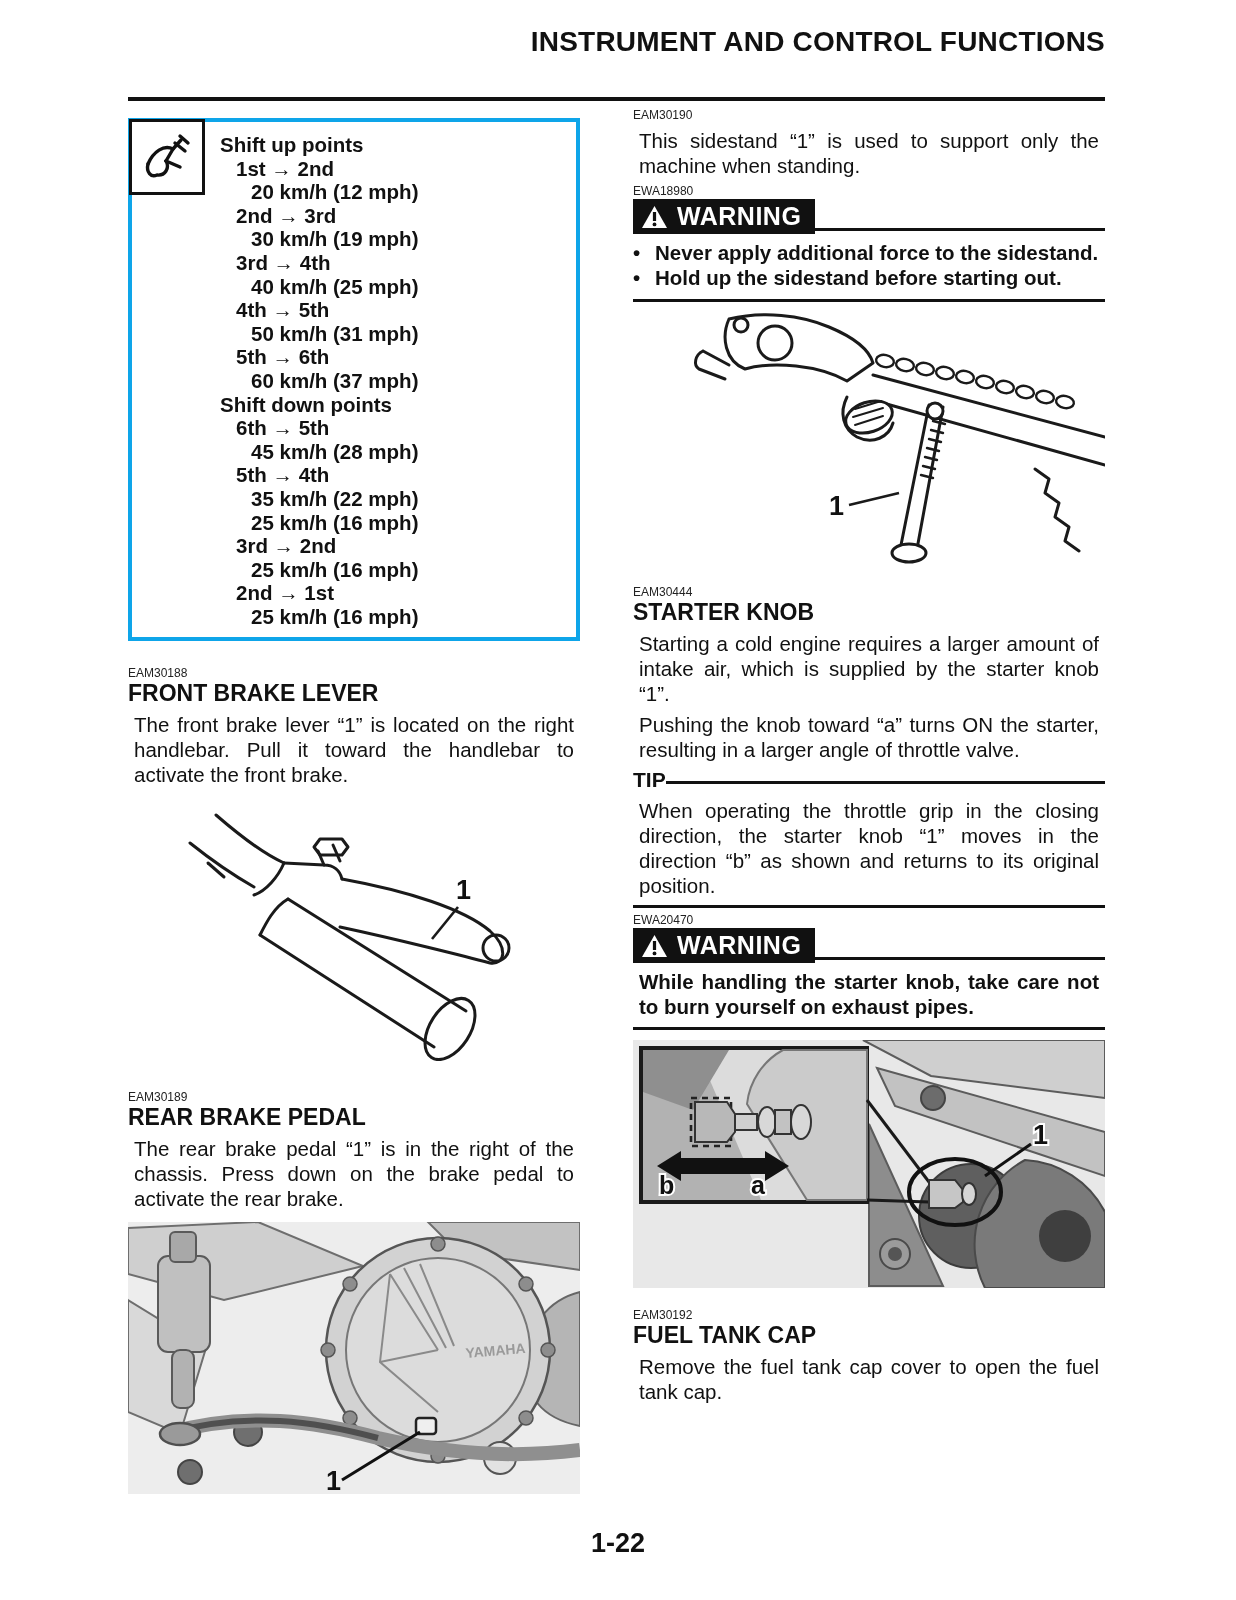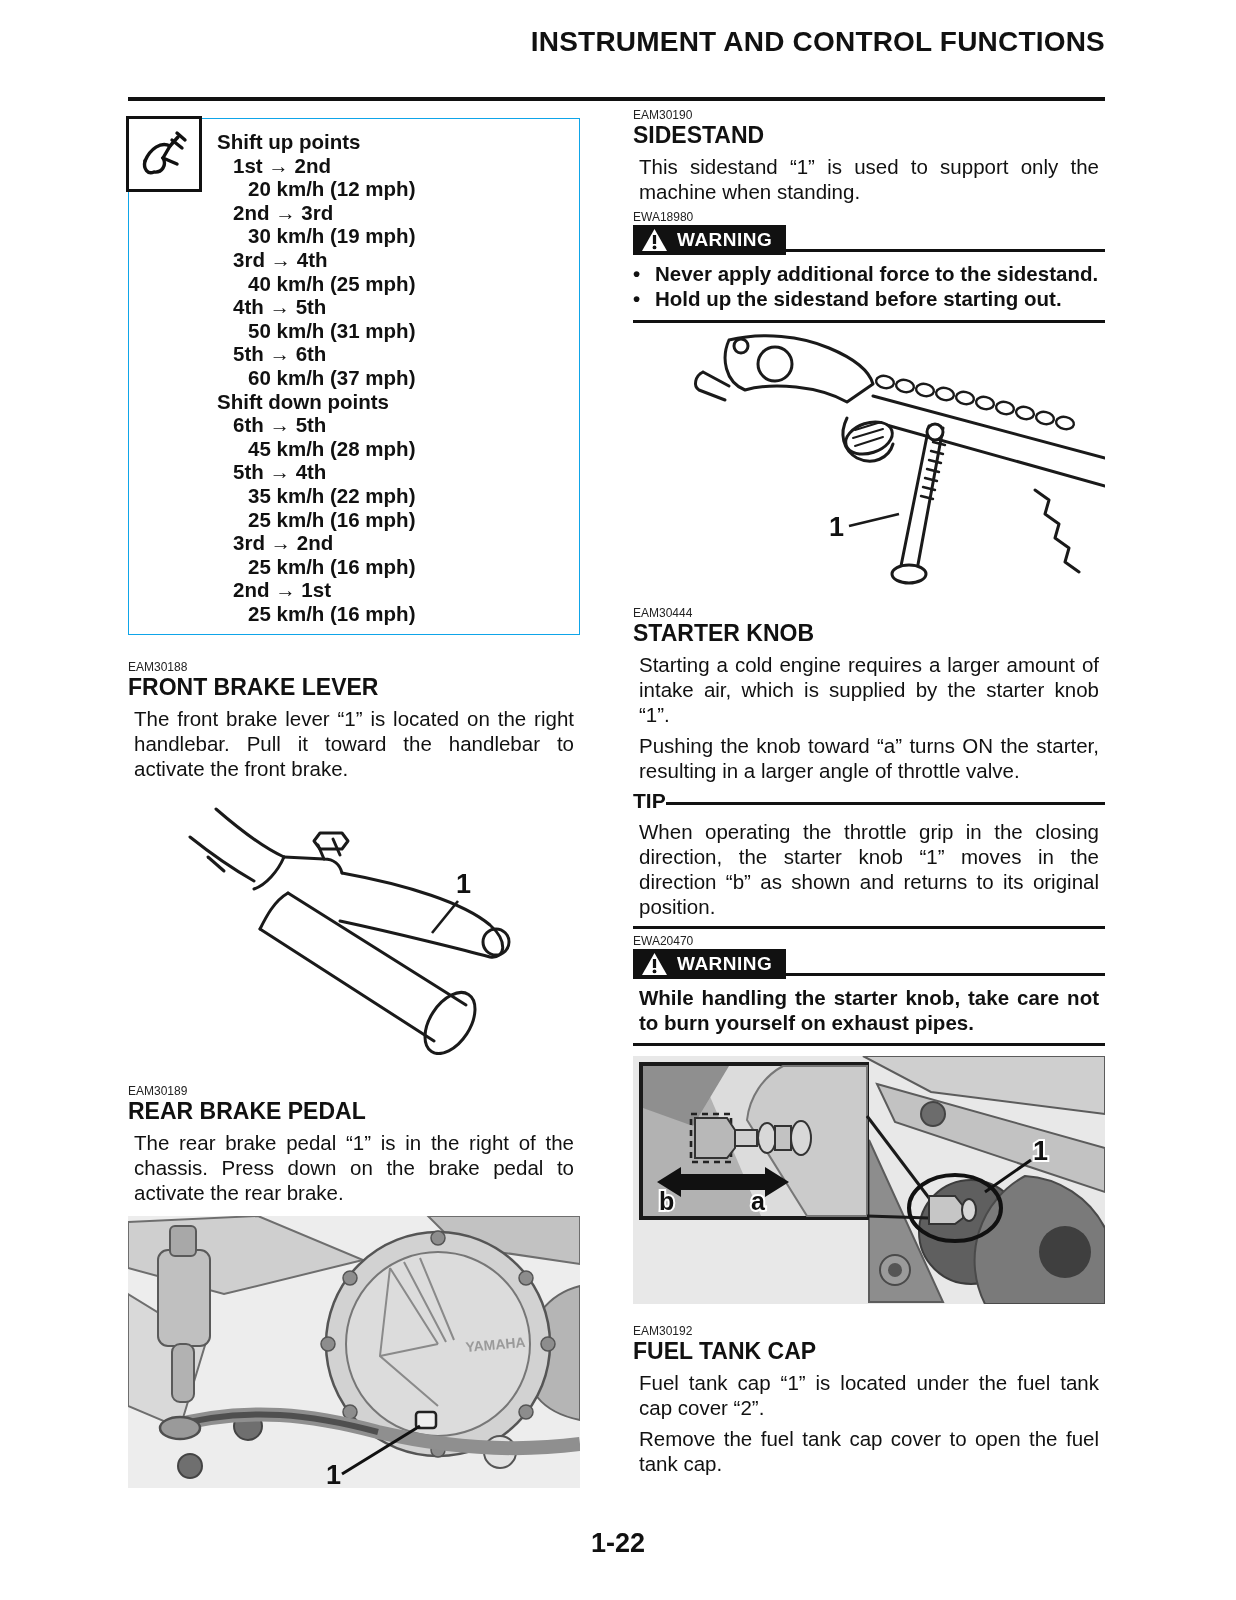--- a/index.html
+++ b/index.html
@@ -8,29 +8,29 @@
   .title{position:absolute;top:26px;right:131px;font-size:28px;font-weight:bold;letter-spacing:.2px;white-space:nowrap;}
   .top-rule{position:absolute;left:128px;top:97px;width:977px;height:4px;background:#111;}
   .col{position:absolute;}
   .col-left{left:128px;top:118px;width:452px;}
   .col-right{left:633px;top:108px;width:472px;}
   .code{font-size:12px;line-height:14px;color:#222;}
   .sec{font-size:23px;font-weight:bold;line-height:26px;margin:0;}
   .body{font-size:20.5px;line-height:25px;text-align:justify;margin:6px;}
   .bold{font-weight:bold;}
   
-  .shift-box{border:1px solid #0ea5e9;padding:11px 12px 9px 0;position:relative;}
+  .shift-box{border:4px solid #0ea5e9;padding:11px 12px 9px 0;position:relative;}
   .shift-icon-box{position:absolute;top:-3px;left:-3px;width:70px;height:70px;border:3px solid #111;
                   background:#fff;display:flex;align-items:center;justify-content:center;}
   .sline{font-weight:bold;font-size:20.5px;line-height:23.6px;white-space:nowrap;}
   .i0{padding-left:88px}.i1{padding-left:104px}.i2{padding-left:119px}
   
   .warn-row{display:flex;align-items:flex-end;margin:1px 0 6px 0;}
   .warn-box{display:flex;align-items:center;gap:9px;background:#111;color:#fff;font-weight:bold;
-            font-size:19px;letter-spacing:.5px;padding:3px 14px 3px 8px;flex:none;}
+            font-size:25px;letter-spacing:.5px;padding:3px 14px 3px 8px;flex:none;}
   .warn-line{flex:1;height:3px;background:#111;margin-bottom:3px;}
   
   .tip-row{display:flex;align-items:center;margin:5px 0 1px 0;}
   .tip-label{font-size:21px;font-weight:bold;flex:none;}
   .tip-line{flex:1;height:3px;background:#111;margin-top:5px;}
   .hr{height:3px;background:#111;border:none;margin:0;}
   .bullet{display:flex;font-weight:bold;font-size:20.5px;line-height:25px;text-align:justify;}
   .bullet .dot{width:22px;flex:none;}
   .bullet .btxt{flex:1;}
   figure{margin:0;}
@@ -143,21 +143,20 @@
         <rect x="288" y="196" width="20" height="16" rx="3" fill="#efefef" stroke="#222" stroke-width="2.5"></rect>
         <line x1="214" y1="258" x2="292" y2="210" stroke="#111" stroke-width="3"></line>
         <text x="198" y="268" font-size="27" font-weight="bold" fill="#111" font-family="Liberation Sans, sans-serif">1</text>
       </svg>
     </figure>
   </div>
 
   <div class="col col-right">
 
     <div class="code">EAM30190</div>
-    <h2 class="sec">SIDESTAND</h2>
     <p class="body">This sidestand “1” is used to support only the machine when standing.</p>
 
     <div class="code" style="margin-top:6px">EWA18980</div>
     <div class="warn-row">
       <div class="warn-box">
         <svg width="27" height="24" viewBox="0 0 27 24">
           <polygon points="13.5,1 26,23 1,23" fill="#fff"></polygon>
           <rect x="11.9" y="7" width="3.2" height="9" fill="#111"></rect>
           <circle cx="13.5" cy="19.4" r="1.9" fill="#111"></circle>
         </svg>
@@ -271,18 +270,17 @@
         <ellipse cx="322" cy="152" rx="46" ry="33" fill="none" stroke="#111" stroke-width="4"></ellipse>
         <polygon points="296,140 322,140 330,150 330,162 322,168 296,168" fill="#c6c6c6" stroke="#333" stroke-width="2"></polygon>
         <ellipse cx="336" cy="154" rx="7" ry="11" fill="#d6d6d6" stroke="#333" stroke-width="2"></ellipse>
         <line x1="398" y1="104" x2="352" y2="136" stroke="#111" stroke-width="3"></line>
         <text x="400" y="104" font-size="27" font-weight="bold" fill="#111" stroke="#fff" stroke-width="4" paint-order="stroke" font-family="Liberation Sans, sans-serif">1</text>
       </svg>
     </figure>
 
     <div class="code" style="margin-top:16px">EAM30192</div>
     <h2 class="sec">FUEL TANK CAP</h2>
-    <p class="body">Fuel tank cap “1” is located under the fuel tank cap cover “2”.</p>
     <p class="body">Remove the fuel tank cap cover to open the fuel tank cap.</p>
   </div>
 
   <div class="page-num">1-22</div>
 </div>
 
 </body></html>

